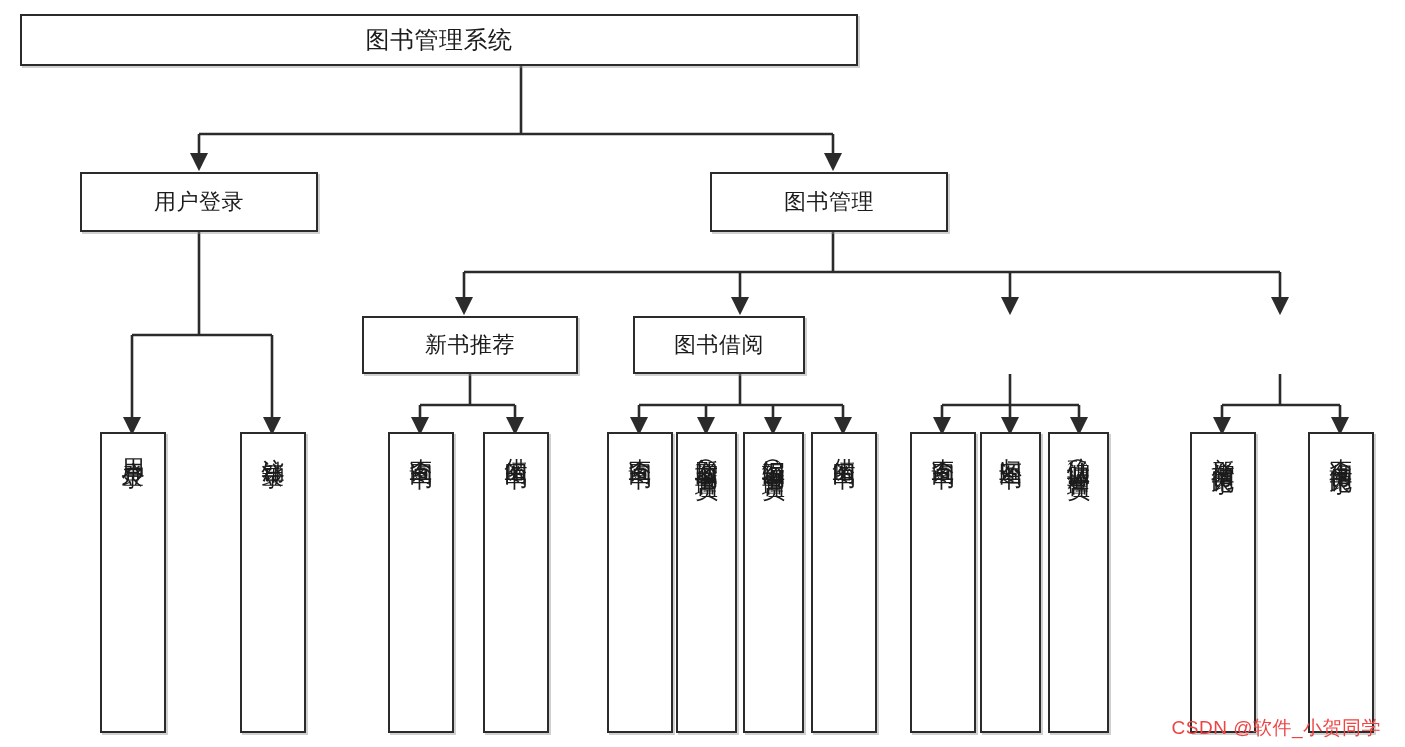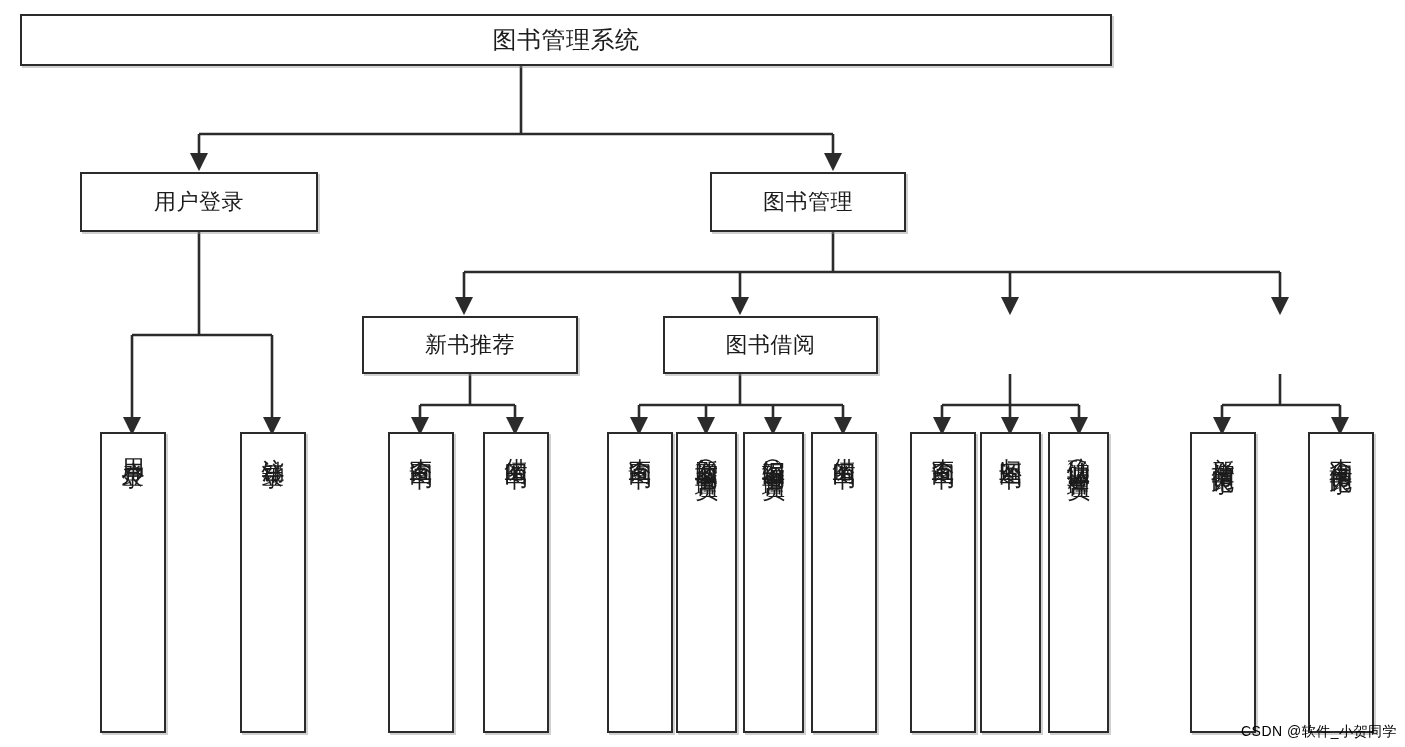--- a/index.html
+++ b/index.html
@@ -56,24 +56,24 @@
     font-size: 23px;
     letter-spacing: 3px;
     line-height: 1;
     white-space: nowrap;
   }
   .node.root .label {
     font-size: 24px;
   }
   #watermark {
     position: absolute;
-    right: 8px;
+    right: 24px;
     bottom: 6px;
-    font-size: 14px;
-    color: #000000;
+    font-size: 19px;
+    color: #ef4444;
     letter-spacing: 0.5px;
     white-space: nowrap;
     user-select: none;
   }
 </style>
 </head>
 <body>
 
 <div id="canvas">
 
@@ -120,35 +120,35 @@
       <path d="M 1010 405 L 1010 426" marker-end="url(#arrow)"></path>
       <path d="M 1079 405 L 1079 426" marker-end="url(#arrow)"></path>
 
       <path d="M 1280 374 L 1280 405"></path>
       <path d="M 1222 405 L 1340 405"></path>
       <path d="M 1222 405 L 1222 426" marker-end="url(#arrow)"></path>
       <path d="M 1340 405 L 1340 426" marker-end="url(#arrow)"></path>
     </g>
   </svg>
 
-  <div class="node horiz root" style="left:20px; top:14px; width:1092px; height:52px;">
+  <div class="node horiz root" style="left:20px; top:14px; width:838px; height:52px;">
     <span class="label">图书管理系统</span>
   </div>
 
   <div class="node horiz" style="left:80px; top:172px; width:238px; height:60px;">
     <span class="label">用户登录</span>
   </div>
-  <div class="node horiz" style="left:710px; top:172px; width:196px; height:60px;">
+  <div class="node horiz" style="left:710px; top:172px; width:238px; height:60px;">
     <span class="label">图书管理</span>
   </div>
 
   <div class="node horiz" style="left:362px; top:316px; width:216px; height:58px;">
     <span class="label">新书推荐</span>
   </div>
-  <div class="node horiz" style="left:633px; top:316px; width:215px; height:58px;margin-left:30px;">
+  <div class="node horiz" style="left:633px; top:316px; width:172px; height:58px;">
     <span class="label">图书借阅</span>
   </div>
 
   <div class="node vert" style="left:100px; top:432px; width:66px; height:301px;">
     <span class="label">用户登录</span>
   </div>
   <div class="node vert" style="left:240px; top:432px; width:66px; height:301px;">
     <span class="label">注销登录</span>
   </div>
 

